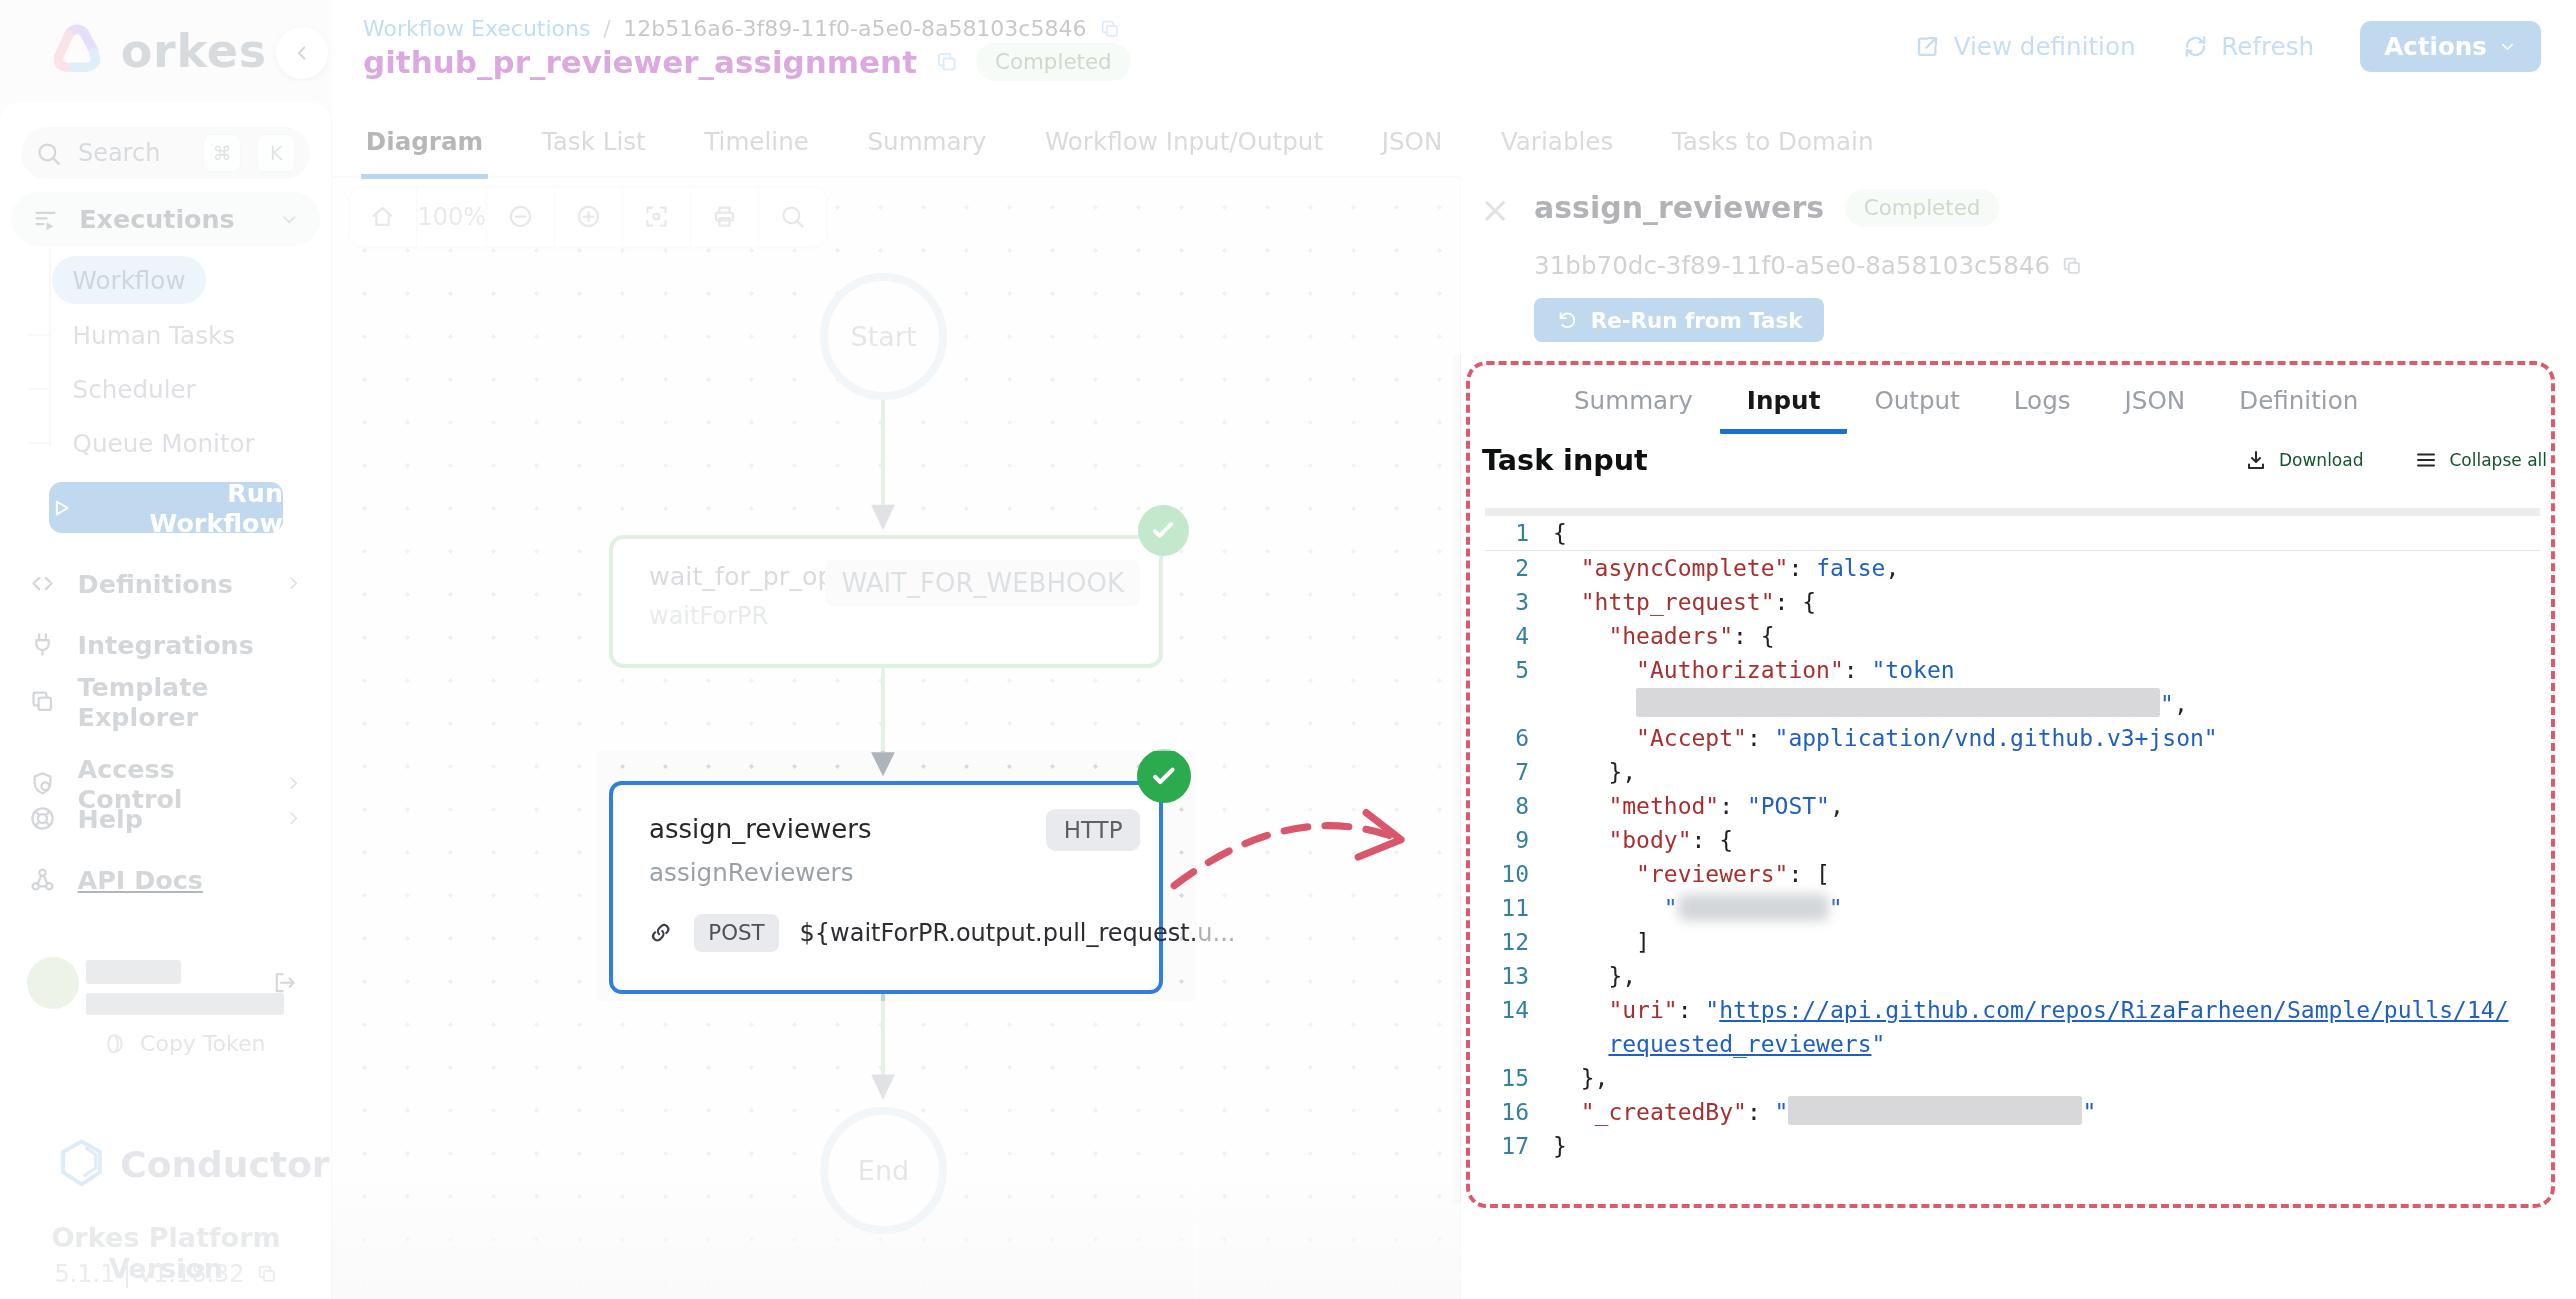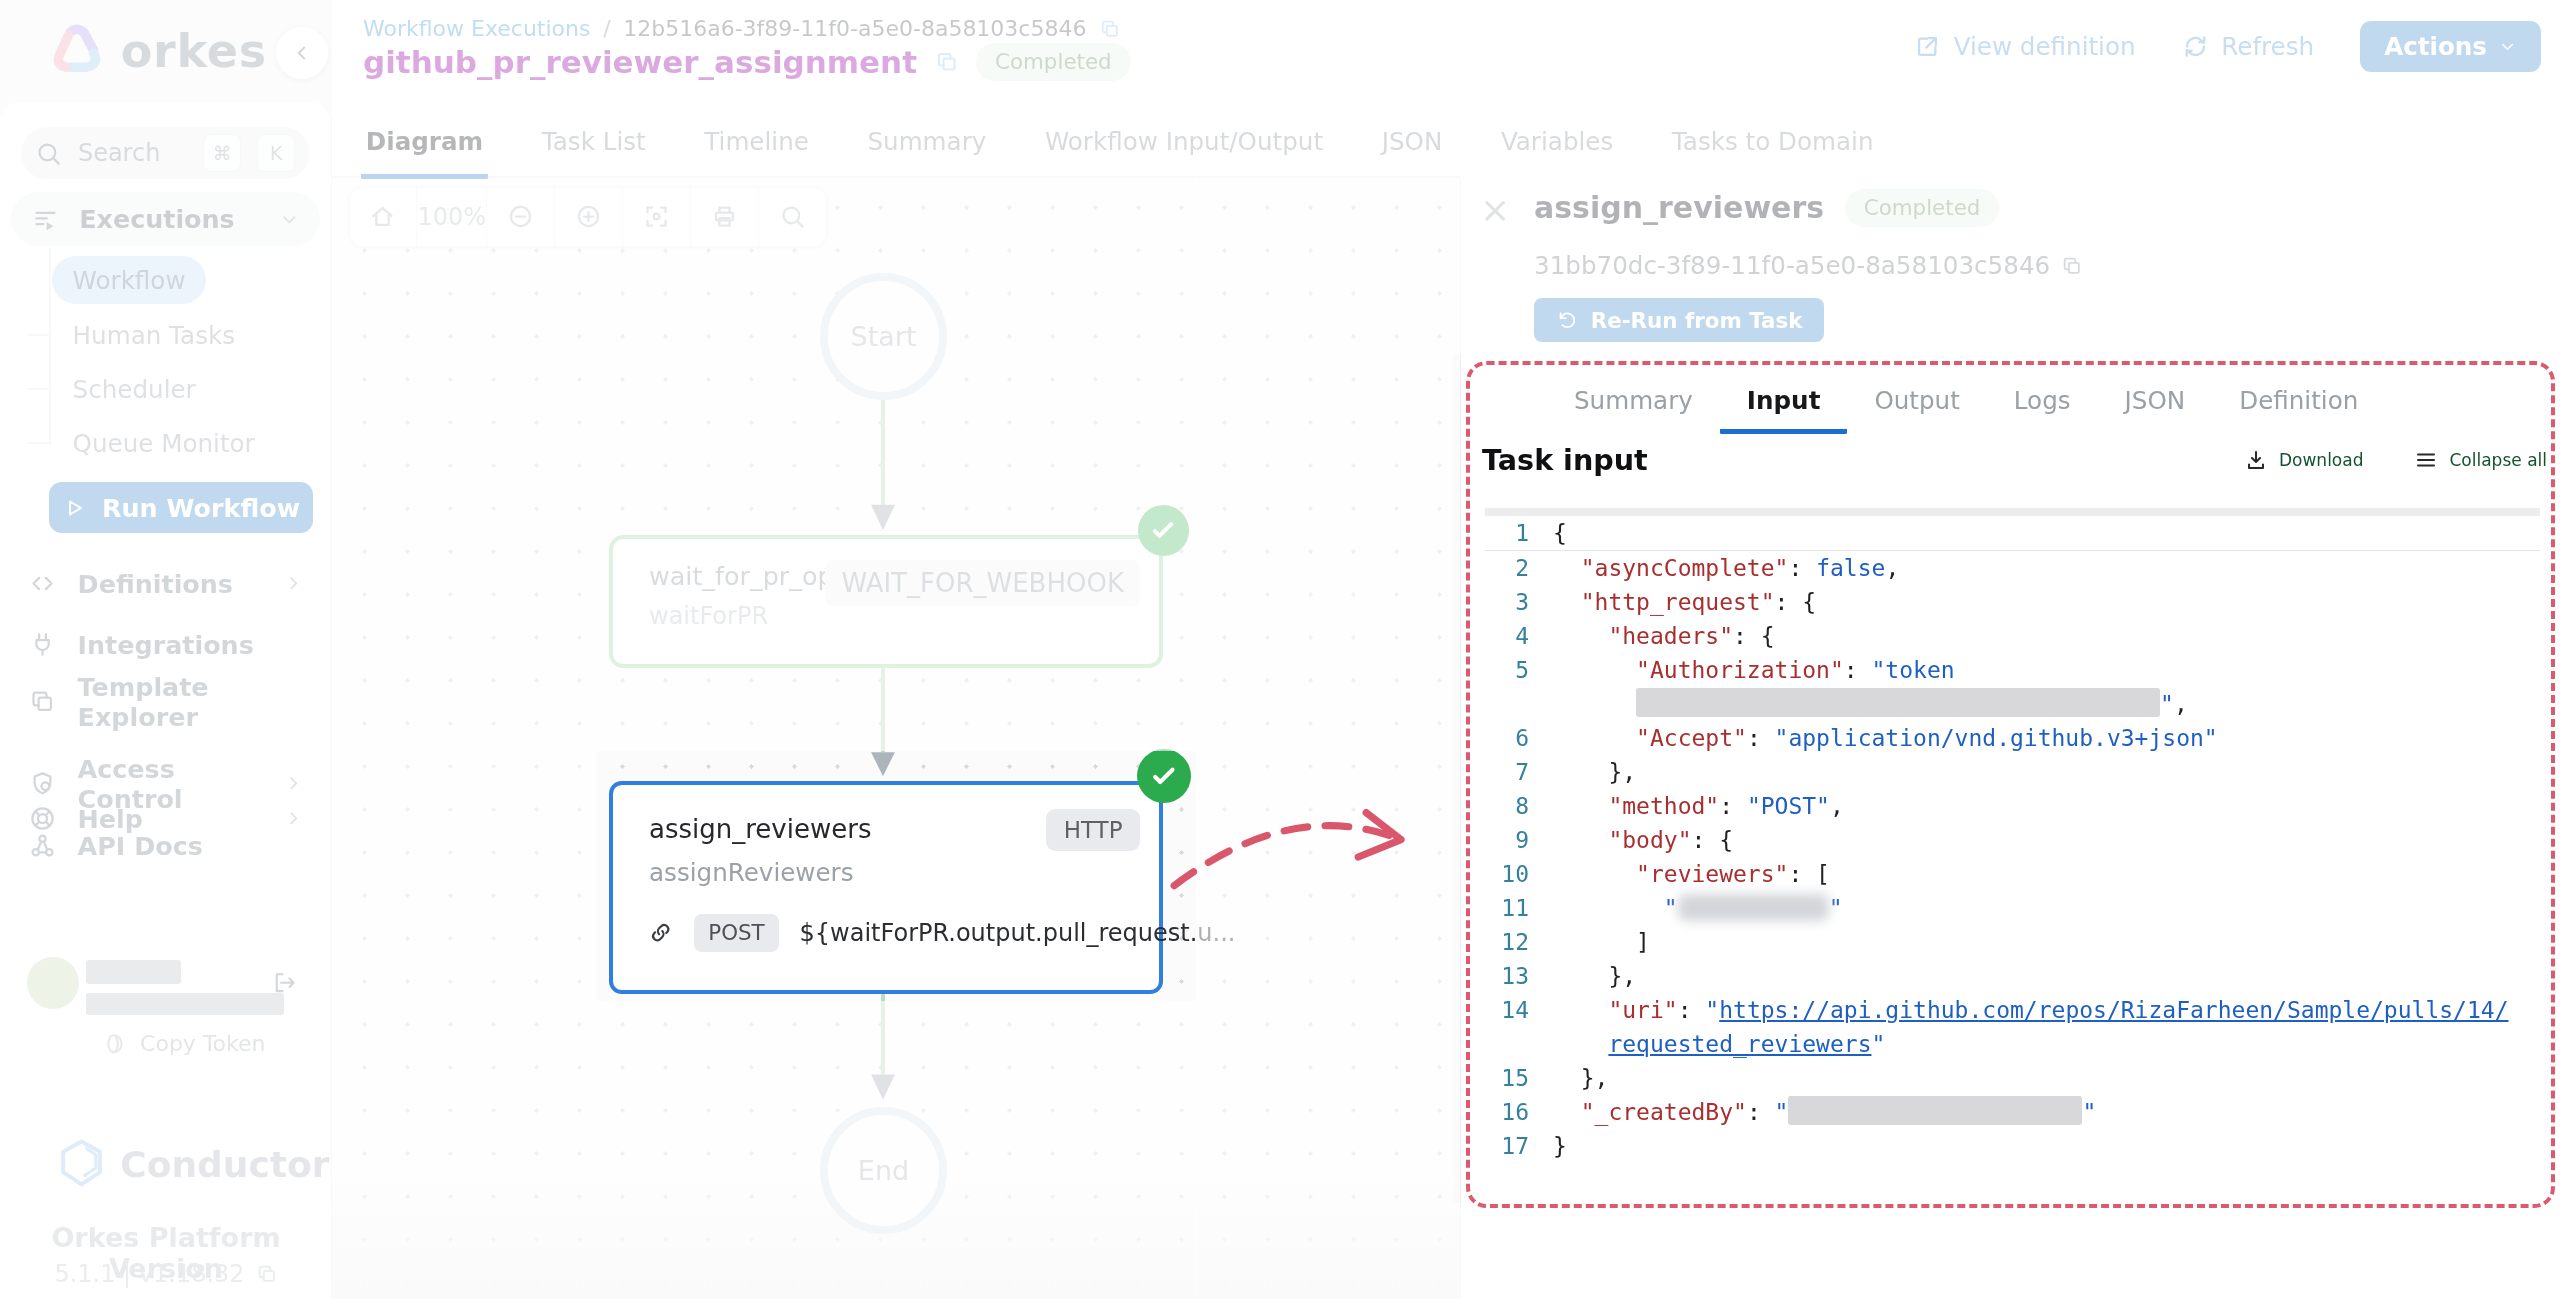--- a/index.html
+++ b/index.html
@@ -26,21 +26,21 @@
             background:#f2f3f5;display:flex;align-items:center;padding:0 20.6px;box-sizing:border-box;gap:20.6px;}
   #exec-row .lbl{font-size:25.4px;color:#7d838b;font-weight:600;flex:1;}
   .sicon{width:27px;height:27px;color:#8f959c;display:inline-flex;}
   .sicon svg{width:100%;height:100%;}
   #tree{position:absolute;left:0;top:248px;width:332px;height:211px;}
   #tree-line{position:absolute;left:49px;top:0px;width:1.6px;height:197px;background:#ececee;}
   .tree-row{position:absolute;left:52px;height:48px;display:flex;align-items:center;padding:0 20.6px;
             border-radius:24px;font-size:24.6px;color:#a9afb6;}
   .tree-row .stub{position:absolute;left:-24px;width:22px;height:1.6px;background:#ececee;}
   .tree-row.active{background:#cfe4f7;color:#84919e;}
-  #run-btn{position:absolute;left:49px;top:482px;width:264px;height:51px;border-radius:12.7px;
+  #run-btn{position:absolute;left:49px;top:482px;width:234px;height:51px;border-radius:12.7px;
            background:#5b9bd5;color:#fff;display:flex;align-items:center;justify-content:center;
            gap:16px;font-size:25.4px;font-weight:700;text-align:right;}
   #run-btn .sicon{color:#fff;width:24px;height:24px;}
   .side-item{position:absolute;left:0;width:332px;height:51px;display:flex;align-items:center;
              padding:0 28.6px;box-sizing:border-box;gap:22px;}
   .side-item .slabel{font-size:25.4px;color:#8f959c;font-weight:600;flex:1;}
   .side-item .schev{width:20.6px;height:20.6px;color:#b0b5bb;}
   #user-row{position:absolute;left:24px;top:952px;width:286px;height:71px;}
   #avatar{position:absolute;left:3.2px;top:4.8px;width:52px;height:52px;border-radius:50%;background:#cfe0bd;}
   .gbar{position:absolute;background:#c9cbce;border-radius:2.4px;}
@@ -291,21 +291,21 @@
               <path d="M5.7 5.7l3.4 3.4M18.3 5.7l-3.4 3.4M5.7 18.3l3.4-3.4M18.3 18.3l-3.4-3.4"></path>
             </svg>
           </span>
           <span class="slabel">Help</span>
           <span class="sicon schev">
             <svg viewBox="0 0 24 24" fill="none" stroke="currentColor" stroke-width="2" stroke-linecap="round" stroke-linejoin="round">
               <path d="M9.5 6l6 6-6 6"></path>
             </svg>
           </span>
         </div>
-        <div class="side-item" style="top: 820px;">
+        <div class="side-item" style="top: 854px; text-decoration: underline;">
           <span class="sicon">
             <svg viewBox="0 0 24 24" fill="none" stroke="currentColor" stroke-width="2" stroke-linecap="round" stroke-linejoin="round">
               <circle cx="6" cy="18" r="2.8"></circle>
               <circle cx="18" cy="18" r="2.8"></circle>
               <circle cx="12" cy="6" r="2.8"></circle>
               <path d="M7.8 15.8L10.8 8.5M16.2 15.8L13.2 8.5M8.8 18h6.4"></path>
             </svg>
           </span>
           <span class="slabel">API Docs</span>
         </div>

